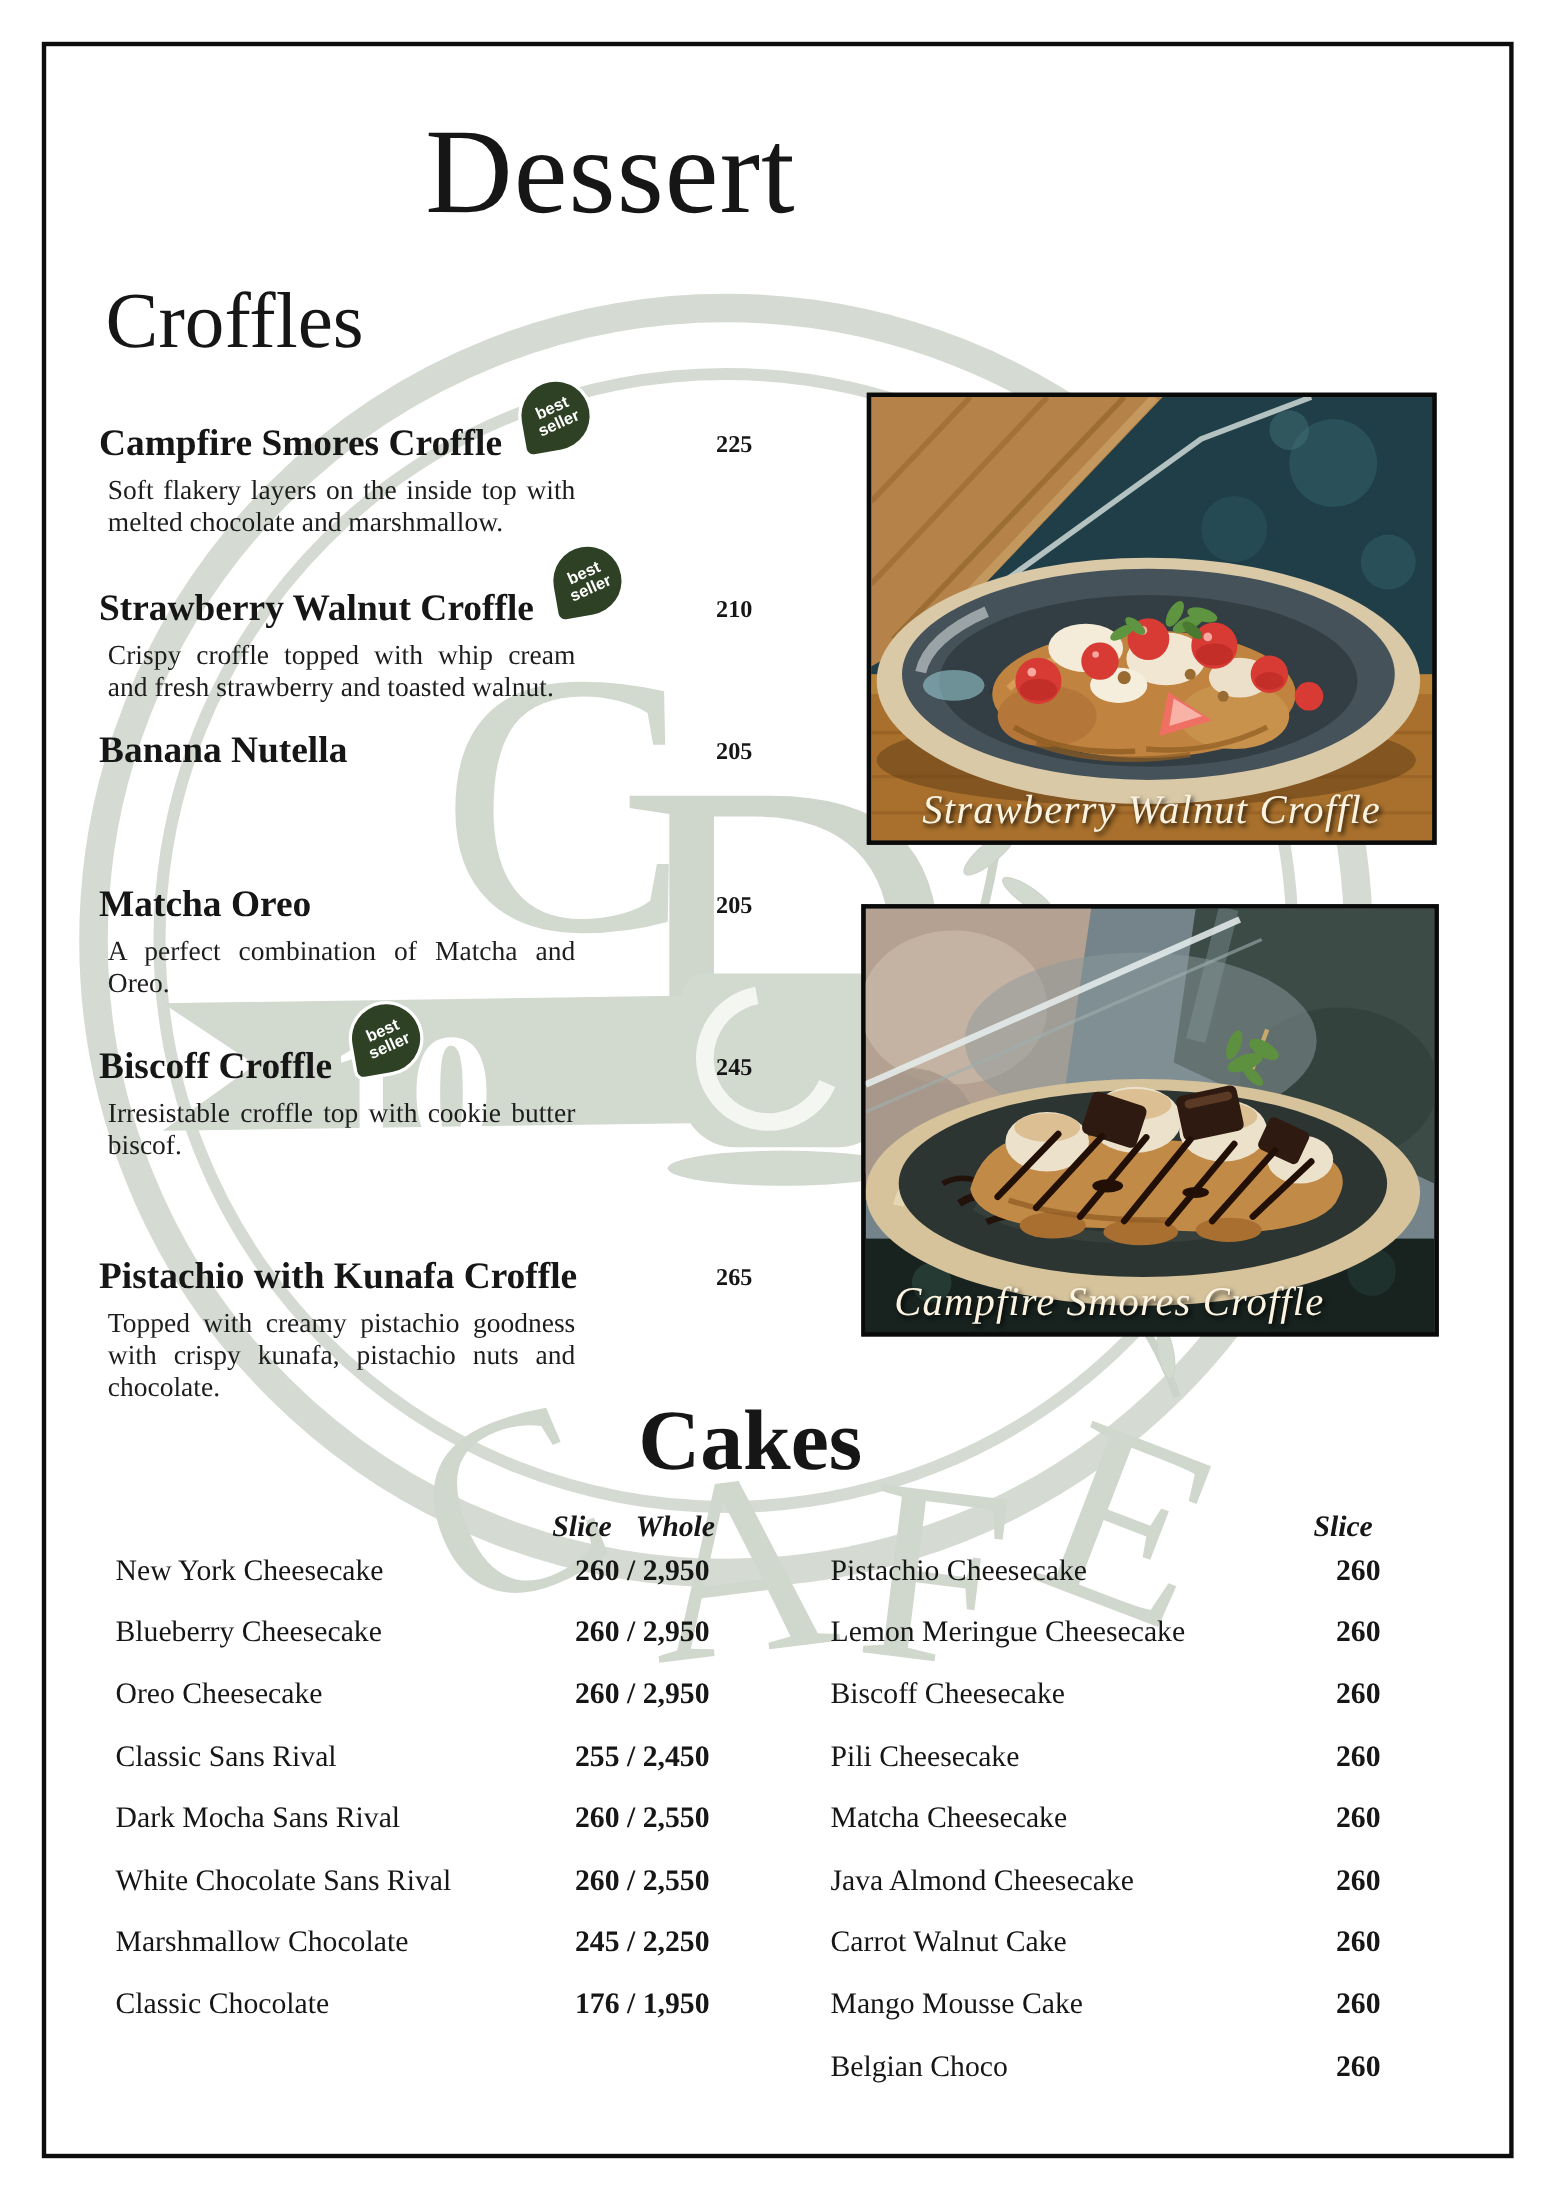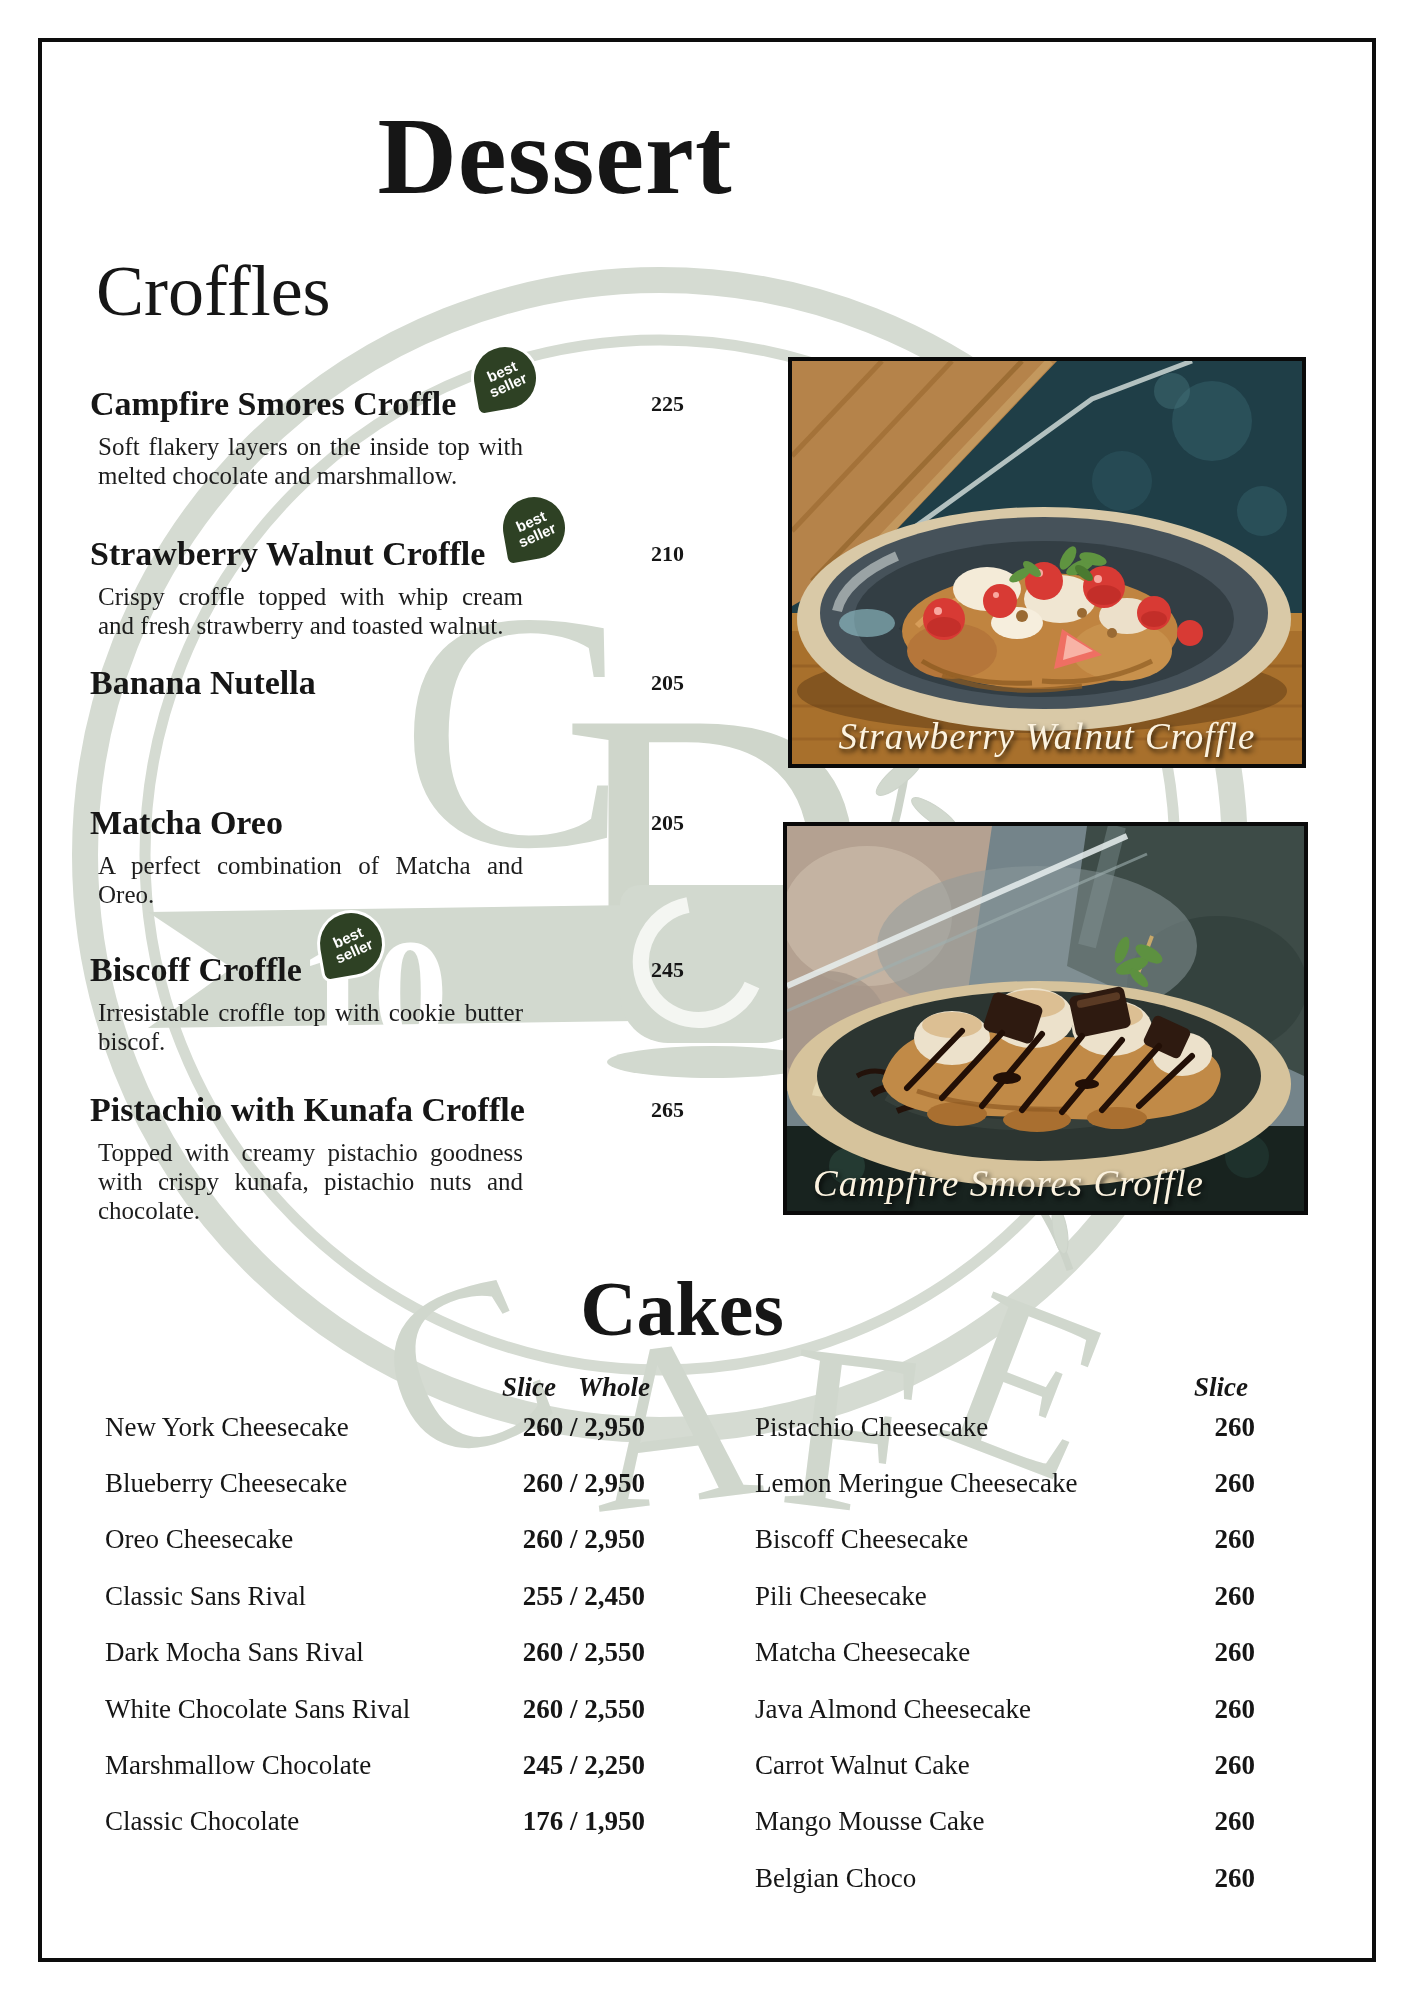--- a/index.html
+++ b/index.html
@@ -2,34 +2,34 @@
 <html><head>
 <meta charset="utf-8">
 <style>
   html,body{margin:0;padding:0;background:#ffffff;}
   .page{position:relative;width:1414px;height:2000px;background:#fff;overflow:hidden;
         font-family:"Liberation Serif",serif;color:#161616;}
   .frame{position:absolute;left:38px;top:38px;right:38px;bottom:38px;border:4px solid #0d0d0d;}
   .watermark{position:absolute;left:0;top:0;z-index:0;pointer-events:none;}
 
   .title{position:absolute;left:0;top:96px;width:1110px;text-align:center;
-         font-size:110px;font-weight:700;line-height:1.1;letter-spacing:1px;z-index:2;margin:0;}
+         font-size:110px;font-weight:400;line-height:1.1;letter-spacing:1px;z-index:2;margin:0;}
   .croffles-heading{position:absolute;left:96px;top:252px;font-size:72px;font-weight:400;
          line-height:1.1;z-index:2;margin:0;}
   .cakes-heading{position:absolute;left:0;top:1266px;width:1364px;text-align:center;
          font-size:78px;font-weight:700;line-height:1.1;z-index:2;margin:0;}
 
   .croffle-list{position:absolute;left:90px;top:0;width:594px;z-index:2;}
   .croffle-item{position:absolute;left:0;width:594px;}
   .croffle-item:nth-child(1){top:382px;}
   .croffle-item:nth-child(2){top:532px;}
   .croffle-item:nth-child(3){top:661px;}
   .croffle-item:nth-child(4){top:801px;}
   .croffle-item:nth-child(5){top:948px;}
-  .croffle-item:nth-child(6){top:1088px;}
+  .croffle-item:nth-child(6){top:1139px;}
   .item-head{position:relative;display:flex;align-items:center;height:44px;}
   .item-name{font-weight:700;font-size:34px;white-space:nowrap;}
   .item-price{position:absolute;right:0;top:0;font-weight:700;font-size:22px;line-height:44px;}
   .item-desc{margin:6px 0 0 8px;width:425px;text-align:justify;font-size:25px;line-height:29px;color:#1d1d1d;}
 
   .badge{display:inline-block;flex:none;width:62px;height:62px;background:#2e4124;
          border-radius:50% 50% 50% 6px;transform:translateY(-26px) rotate(-10deg);
          margin-left:18px;position:relative;box-shadow:0 0 0 3px #ffffff;}
   .badge-rot{position:absolute;inset:0;display:flex;flex-direction:column;align-items:center;
          justify-content:center;transform:rotate(-14deg);color:#fff;

